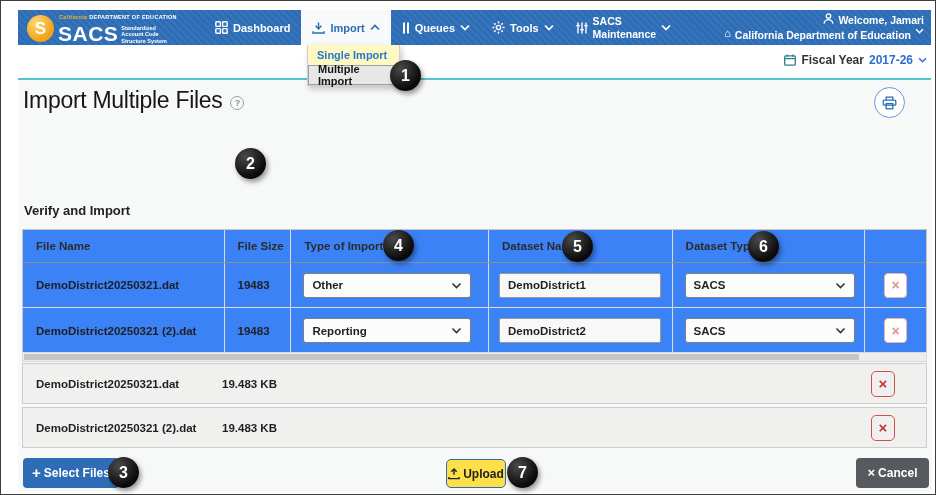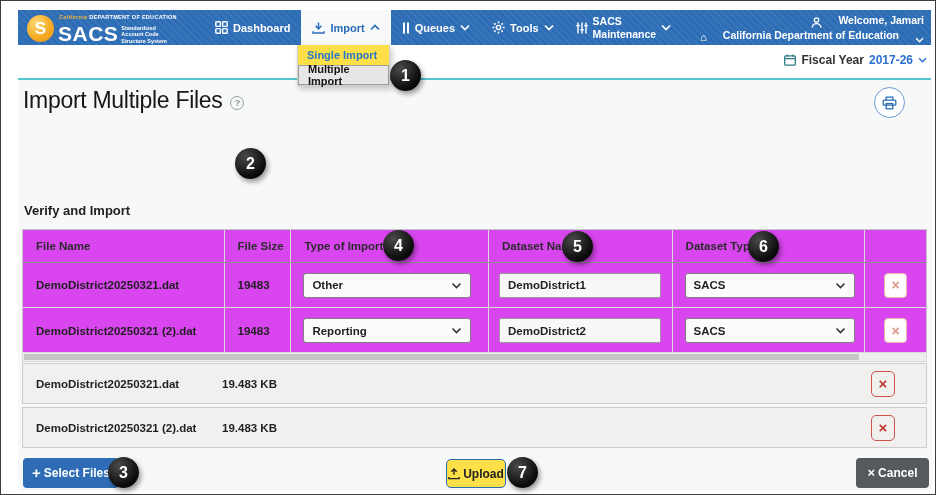--- a/index.html
+++ b/index.html
@@ -20,25 +20,25 @@
   .tagline .gold{color:#f5b43a;font-style:italic;font-weight:bold;}
   .tagline .white{color:#fff;font-weight:bold;}
   .logo-main{display:flex;align-items:center;gap:3px;}
   .logo-acronym{font-size:21px;font-weight:bold;letter-spacing:.5px;}
   .logo-sub{display:flex;flex-direction:column;font-size:5.5px;font-weight:bold;line-height:1.25;margin-top:3px;}
   .nav-items{display:flex;align-items:stretch;margin-left:186px;}
   .nav-item{display:flex;align-items:center;gap:5px;padding:0 11px;font-size:11px;font-weight:bold;white-space:nowrap;cursor:pointer;}
   .nav-item.active{background:#f8f9fb;color:#2a6db5;}
   .nav-two-line{display:flex;flex-direction:column;line-height:1.15;font-size:10.5px;}
   .user-block{position:absolute;right:7px;top:3px;text-align:right;font-size:10.5px;font-weight:bold;line-height:1.45;}
-  .user-line{display:flex;align-items:flex-end;justify-content:flex-end;gap:16px;}
+  .user-line{display:flex;align-items:flex-start;justify-content:flex-end;gap:4px;}
   .home-glyph{font-size:11px;line-height:1;}
 
   
-  .dropdown{left:296px;top:44px;width:93px;background:#fde047;border:1px solid #cfcfcf;border-top:none;
+  .dropdown{left:306px;top:44px;width:93px;background:#fef9c3;border:1px solid #cfcfcf;border-top:none;
     box-shadow:2px 3px 6px rgba(0,0,0,.22);z-index:30;}
   .dd-item{height:20px;display:flex;align-items:center;padding:0 9px;font-size:11px;font-weight:bold;cursor:pointer;}
   .dd-single{color:#2878c8;}
   .dd-multiple{color:#141414;background:#e7e7e7;border:1px solid #9f9f9f;}
 
   
   .fiscal{top:52px;right:8px;display:flex;align-items:center;gap:5px;font-size:12px;font-weight:bold;color:#333;}
   .fiscal .value{color:#2b6fd0;}
   .teal-line{left:17px;top:77px;width:913px;height:2px;background:#57c5d0;}
 
@@ -55,21 +55,21 @@
 
   
   .report-box{left:22px;top:124px;width:905px;height:57px;background:#fcfcfc;border:1px solid #c8c8c8;}
   .field-label{position:absolute;left:13px;top:8px;font-size:12px;font-weight:bold;color:#222;}
   .fake-select{display:flex;align-items:center;justify-content:space-between;border:1px solid #7f7f7f;
     border-radius:3px;background:#fcfcfc;height:25px;padding:0 8px;font-size:11.5px;font-weight:600;color:#1f1f1f;cursor:pointer;}
   .report-select{position:absolute;left:13px;top:27px;width:203px;}
 
   
   .verify-heading{left:23px;top:202px;font-size:13px;font-weight:bold;color:#222;}
-  .vtable{left:21px;top:228px;width:905px;background:#d946ef;border:1px solid #c6c6c6;}
+  .vtable{left:21px;top:228px;width:905px;background:#3b82f6;border:1px solid #c6c6c6;}
   .trow{display:flex;align-items:stretch;}
   .thead{height:33px;border-bottom:1px solid #8f8f8f;}
   .tbody-row{height:45px;border-bottom:1px solid #dcdcdc;}
   .tbody-row:last-child{border-bottom:none;}
   .td{display:flex;align-items:center;padding-left:13px;border-right:1px solid #dcdcdc;font-size:11.5px;color:#1f1f1f;}
   .td:last-child{border-right:none;}
   .th{font-weight:bold;color:#2b2b2b;}
   .cell-text{font-weight:600;}
   .c1{width:202px;} .c2{width:67px;} .c3{width:198px;} .c4{width:184px;} .c5{width:193px;}
   .c6{width:61px;justify-content:center;padding-left:0;}

